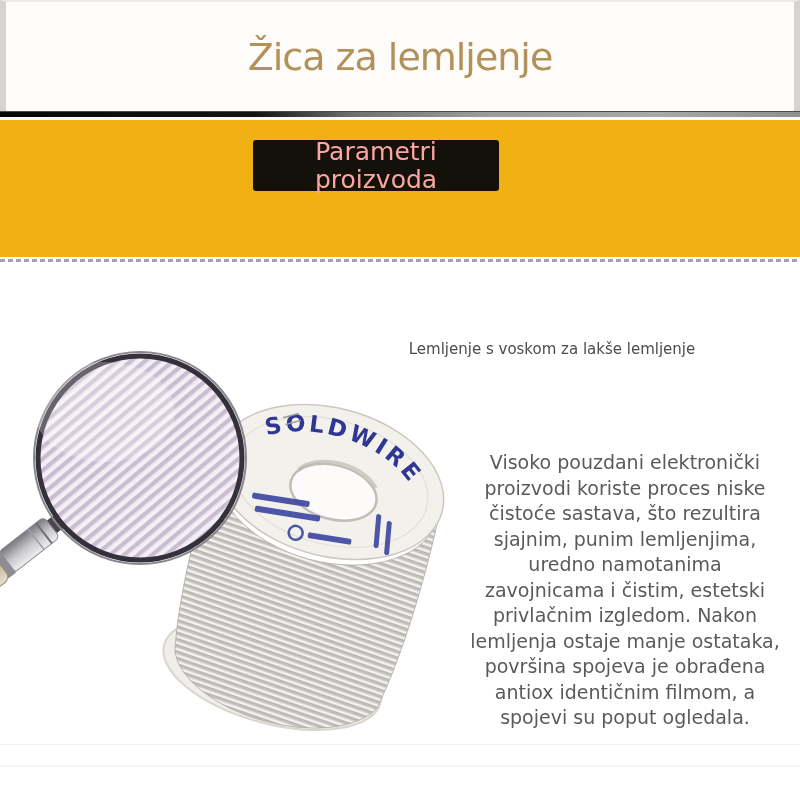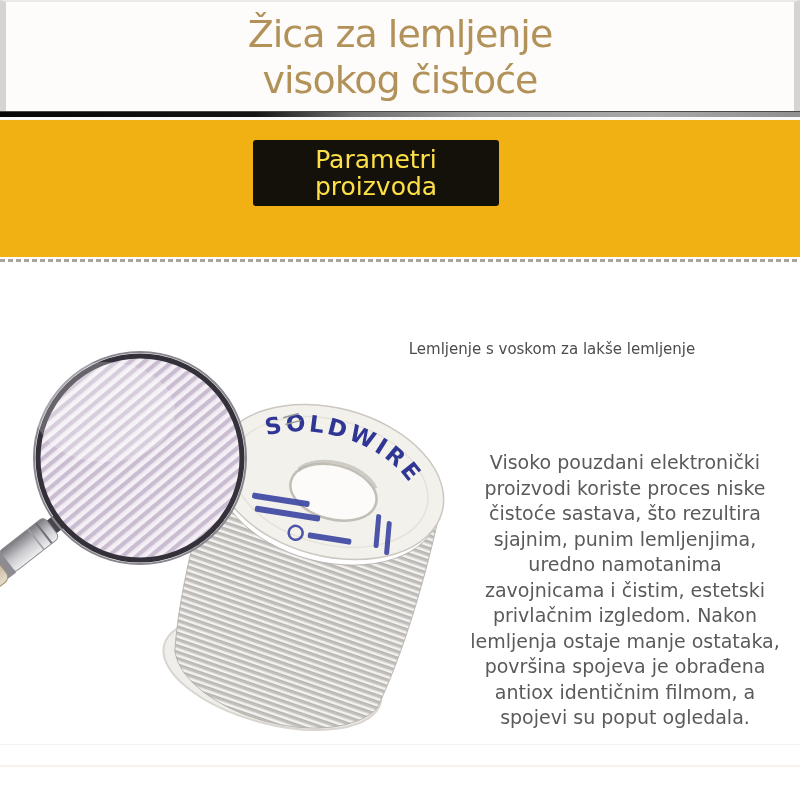--- a/index.html
+++ b/index.html
@@ -18,22 +18,22 @@
 
   
   .metal-line{position:absolute;left:0;top:111px;width:800px;height:6px;
           background:linear-gradient(to right,#070707 0%,#141414 32%,#6f6f6f 44%,
                      #9a9a9a 60%,#a8a8a8 82%,#8f8f8f 100%);
           border-top:1px solid #4a4a4a;box-sizing:border-box;}
   .metal-gap{position:absolute;left:0;top:117px;width:800px;height:3px;background:#fbfafa;}
 
   
   .banner{position:absolute;left:0;top:120px;width:800px;height:137px;background:#f2b113;}
-  .badge{position:absolute;left:253px;top:20px;width:246px;height:66px;
-         background:#14110a;border-radius:3px;color:#fde047;
+  .badge{position:absolute;left:253px;top:20px;width:246px;height:51px;
+         background:#14110a;border-radius:3px;color:#fca5a5;
          font-size:25px;line-height:27.5px;text-align:center;
          display:flex;align-items:center;justify-content:center;
          white-space:pre-line;}
   .banner-subtitle{position:absolute;left:376px;top:82px;transform:translateX(-50%);
          color:#1b1505;font-size:23px;font-weight:bold;letter-spacing:2px;
          white-space:nowrap;font-family:"Liberation Sans", sans-serif;}
 
   
   .dash-sep{position:absolute;left:0;top:259px;width:800px;height:3px;opacity:.75;
          background:repeating-linear-gradient(90deg,#8d8479 0 5px,transparent 5px 8px);}
@@ -50,21 +50,20 @@
   .floor-line{position:absolute;left:0;top:765px;width:800px;height:2px;background:#f8f3ee;}
   .floor-line-2{position:absolute;left:0;top:744px;width:800px;height:1px;background:#f6f1ec;}
 </style>
 </head>
 <body>
 
 <div class="page">
 
   <div class="header">
     <div class="title">Žica za lemljenje</div>
-    <div class="title">visokog čistoće</div>
   </div>
 
   <div class="metal-line"></div>
   <div class="metal-gap"></div>
 
   <div class="banner">
     <div class="badge">Parametri
 proizvoda</div>
   </div>
 

